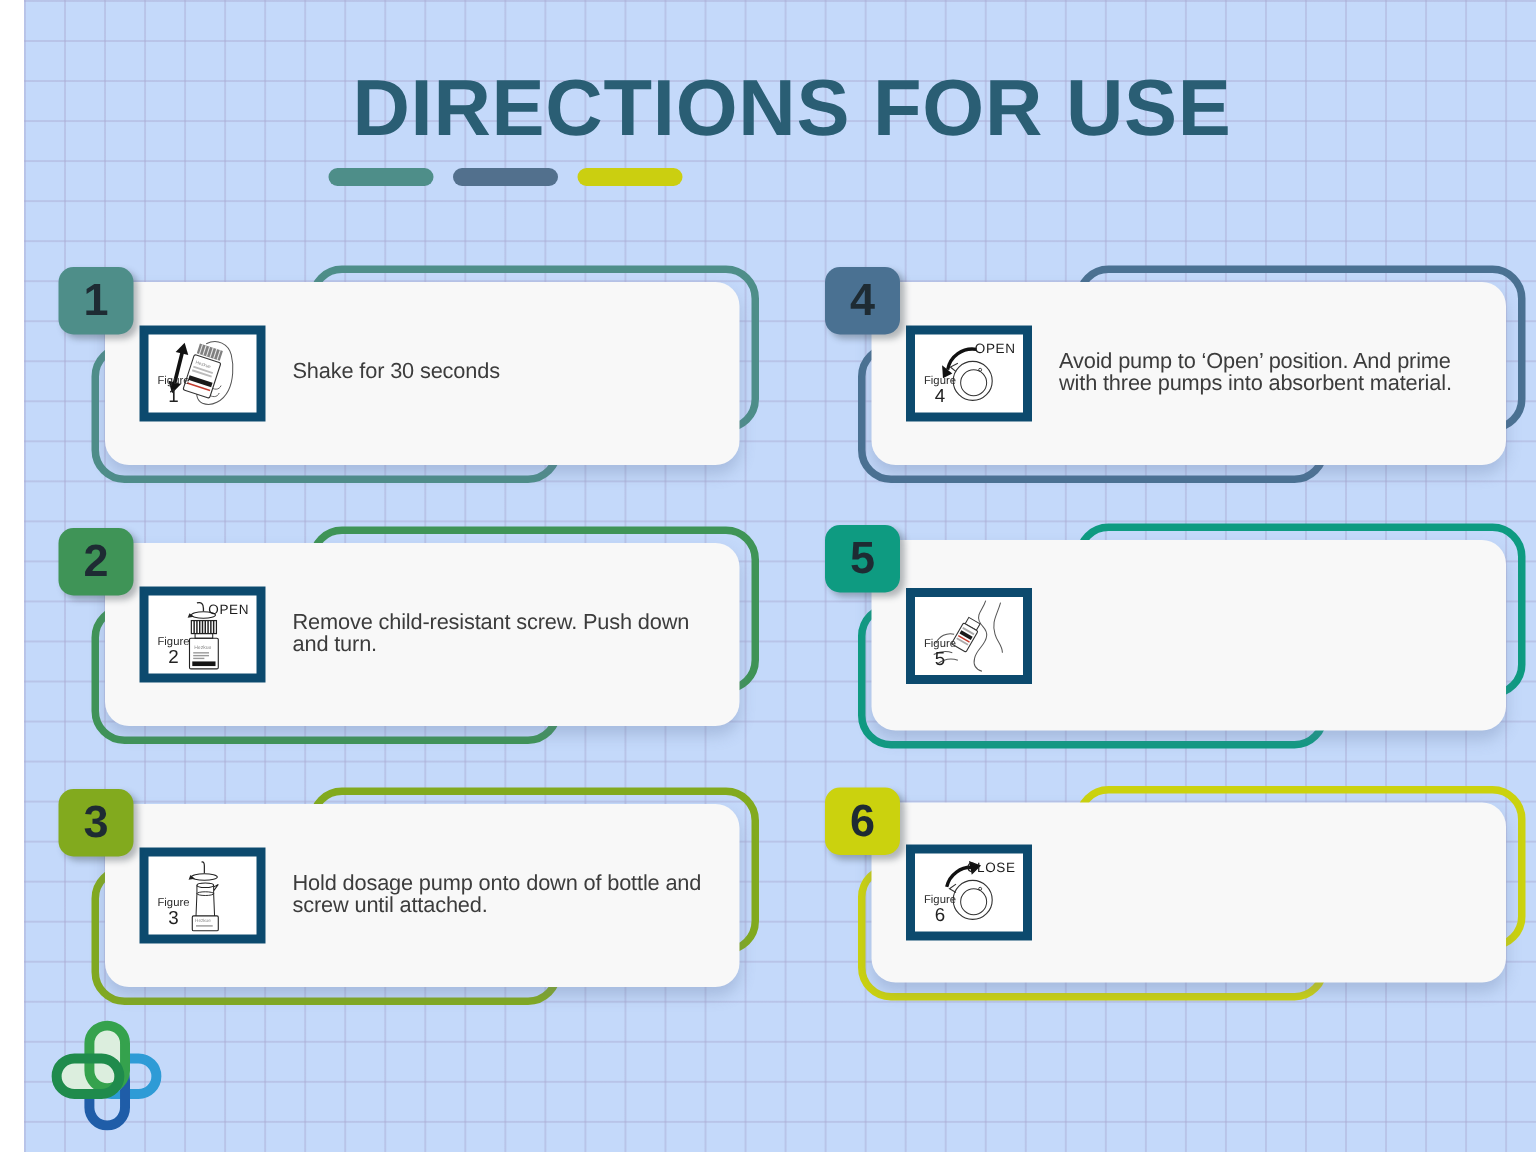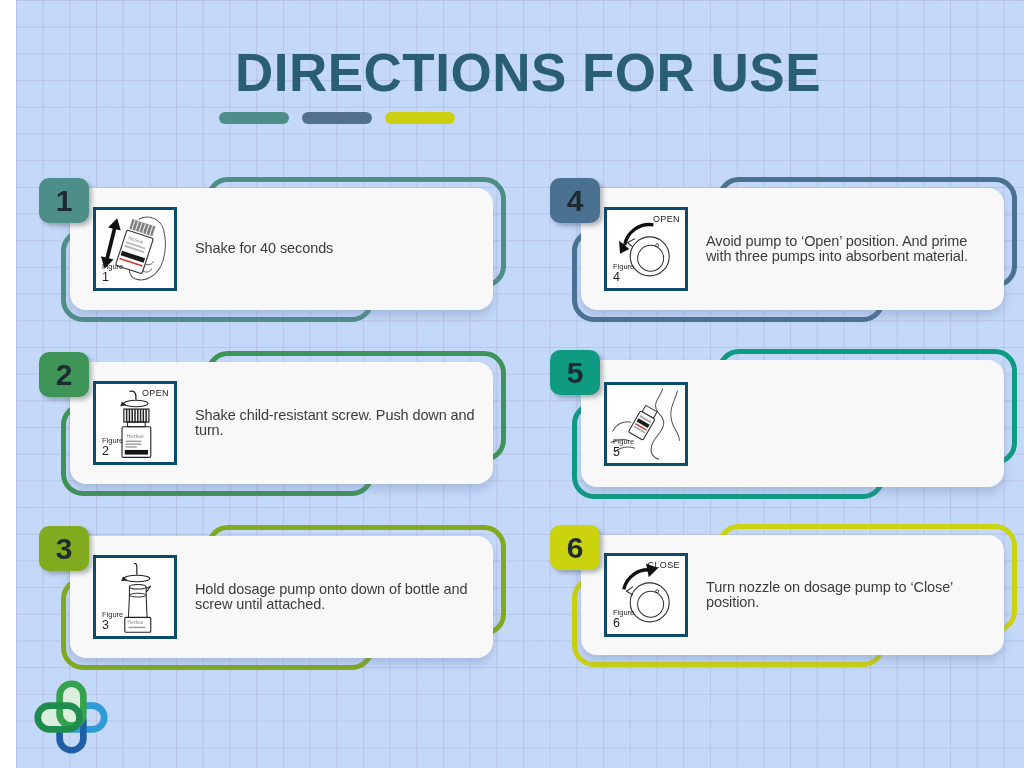--- a/index.html
+++ b/index.html
@@ -54,31 +54,31 @@
   }
   .badge{
     position:absolute;left:-31px;top:-10px;
     width:50px;height:45px;border-radius:10px;
     background:var(--accent,#4E8E89);z-index:2;
     display:flex;align-items:center;justify-content:center;
     font-size:30px;font-weight:bold;color:#1E2B33;
     box-shadow:3px 3px 4px rgba(50,60,70,0.35);
   }
   .figbox{
-    position:relative;width:84px;height:84px;min-width:84px;
-    background:#ffffff;border:3px solid #0c4a6e;box-sizing:border-box;
+    position:relative;width:84px;height:64px;min-width:84px;
+    background:#ffffff;border:6px solid #0c4a6e;box-sizing:border-box;
   }
   .figbox svg{display:block;width:100%;height:100%;}
   .figannot{
     position:absolute;top:4px;right:5px;
     font-size:9px;color:#1c1c1c;letter-spacing:0.4px;
   }
   .figlabel{
     position:absolute;bottom:3px;left:6px;
-    font-size:7.5px;color:#2b2b2b;line-height:1.1;text-align:left;
+    font-size:7.5px;color:#2b2b2b;line-height:1.1;text-align:center;
   }
   .fignum{display:block;font-size:12.5px;color:#222;}
   .steptext{
     margin-left:18px;max-width:282px;
     font-size:14.5px;line-height:1.07;
     color:#3C3C3C;letter-spacing:-0.1px;
   }
   .logo{position:absolute;left:17px;top:679px;width:76px;height:76px;}
 </style>
 </head>
@@ -116,21 +116,21 @@
             <line x1="16" y1="18" x2="16" y2="54" stroke="#111" stroke-width="4"></line>
             <polygon points="16,8 9,20 23,20" fill="#111"></polygon>
             <polygon points="16,64 9,52 23,52" fill="#111"></polygon>
           </g>
         </svg>
         <div class="figlabel">
           <span>Figure</span>
           <span class="fignum">1</span>
         </div>
       </div>
-      <div class="steptext">Shake for 40 seconds</div>
+      <div class="steptext">Shake for 30 seconds</div>
     </div>
     <div class="badge">1</div>
   </div>
 
   <div class="step pos-2" style="--accent: #3F9457;">
     <div class="outline-a"></div>
     <div class="outline-b"></div>
     <div class="card">
       <div class="figbox">
         <svg viewBox="0 0 84 84">
@@ -146,21 +146,21 @@
           <rect x="32" y="64" width="17" height="1.5" fill="#999"></rect>
           <rect x="32" y="67" width="12" height="1.5" fill="#999"></rect>
           <rect x="31" y="71" width="25" height="5" fill="#151515"></rect>
         </svg>
         <div class="figannot">OPEN</div>
         <div class="figlabel">
           <span>Figure</span>
           <span class="fignum">2</span>
         </div>
       </div>
-      <div class="steptext">Shake child-resistant screw. Push down and turn.</div>
+      <div class="steptext">Remove child-resistant screw. Push down and turn.</div>
     </div>
     <div class="badge">2</div>
   </div>
 
   <div class="step pos-3" style="--accent: #82AA1E;">
     <div class="outline-a"></div>
     <div class="outline-b"></div>
     <div class="card">
       <div class="figbox">
         <svg viewBox="0 0 84 84">
@@ -248,21 +248,20 @@
           <circle cx="54" cy="38" r="1.6" fill="none" stroke="#333" stroke-width="1"></circle>
           <path d="M18,36 A27 27 0 0 1 47,15" fill="none" stroke="#111" stroke-width="3.6"></path>
           <polygon points="42,8 55,13 45,23" fill="#111"></polygon>
         </svg>
         <div class="figannot">CLOSE</div>
         <div class="figlabel">
           <span>Figure</span>
           <span class="fignum">6</span>
         </div>
       </div>
-      <div class="steptext">Turn nozzle on dosage pump to ‘Close’ position.</div>
     </div>
     <div class="badge">6</div>
   </div>
 
   <svg class="logo" viewBox="0 0 80 80">
     <rect x="27" y="6" width="26" height="48" rx="13" fill="#DCEEDE"></rect>
     <rect x="6" y="27" width="48" height="26" rx="13" fill="#DCEEDE"></rect>
     <rect x="31" y="28" width="44" height="25" rx="12.5" fill="none" stroke="#2E9BD6" stroke-width="7"></rect>
     <rect x="28" y="31" width="25" height="44" rx="12.5" fill="none" stroke="#1F5DA8" stroke-width="7"></rect>
     <rect x="27" y="6" width="26" height="48" rx="13" fill="#DCEEDE"></rect>

